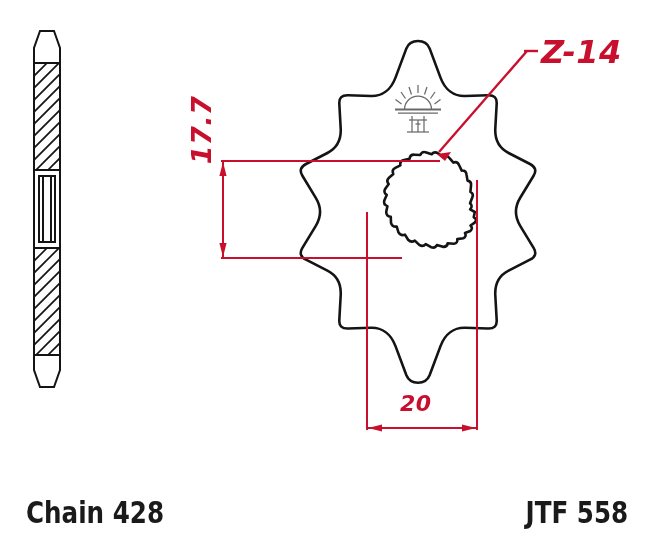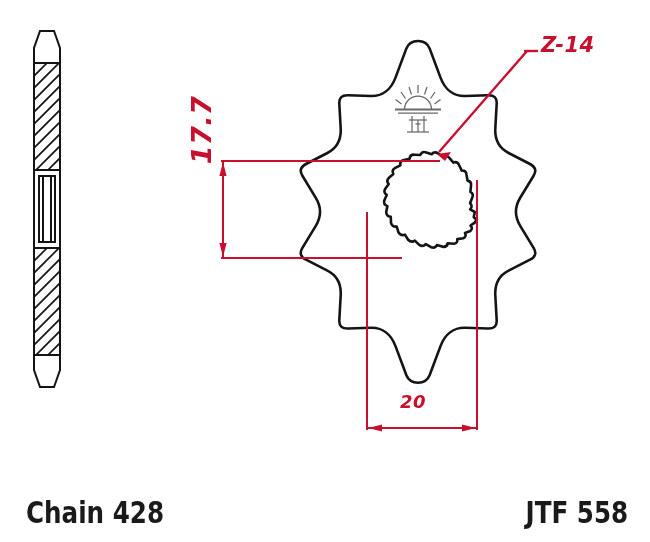--- a/index.html
+++ b/index.html
@@ -96,26 +96,26 @@
     top: 175px;
     font-size: 27px;
     transform: rotate(-90deg);
     transform-origin: left top;
     width: 90px;
     text-align: center;
   }
   #dim-20-text {
     left: 400px;
     top: 391px;
-    font-size: 18px;
+    font-size: 22px;
   }
   #callout-z14-text {
     left: 541px;
     top: 33px;
-    font-size: 21px;
+    font-size: 32px;
   }
 
   .footer-text {
     position: absolute;
     bottom: 12px;
     color: #1a1a1a;
     font-family: "DejaVu Sans", sans-serif;
     font-weight: 700;
     font-size: 30px;
     letter-spacing: 0px;

